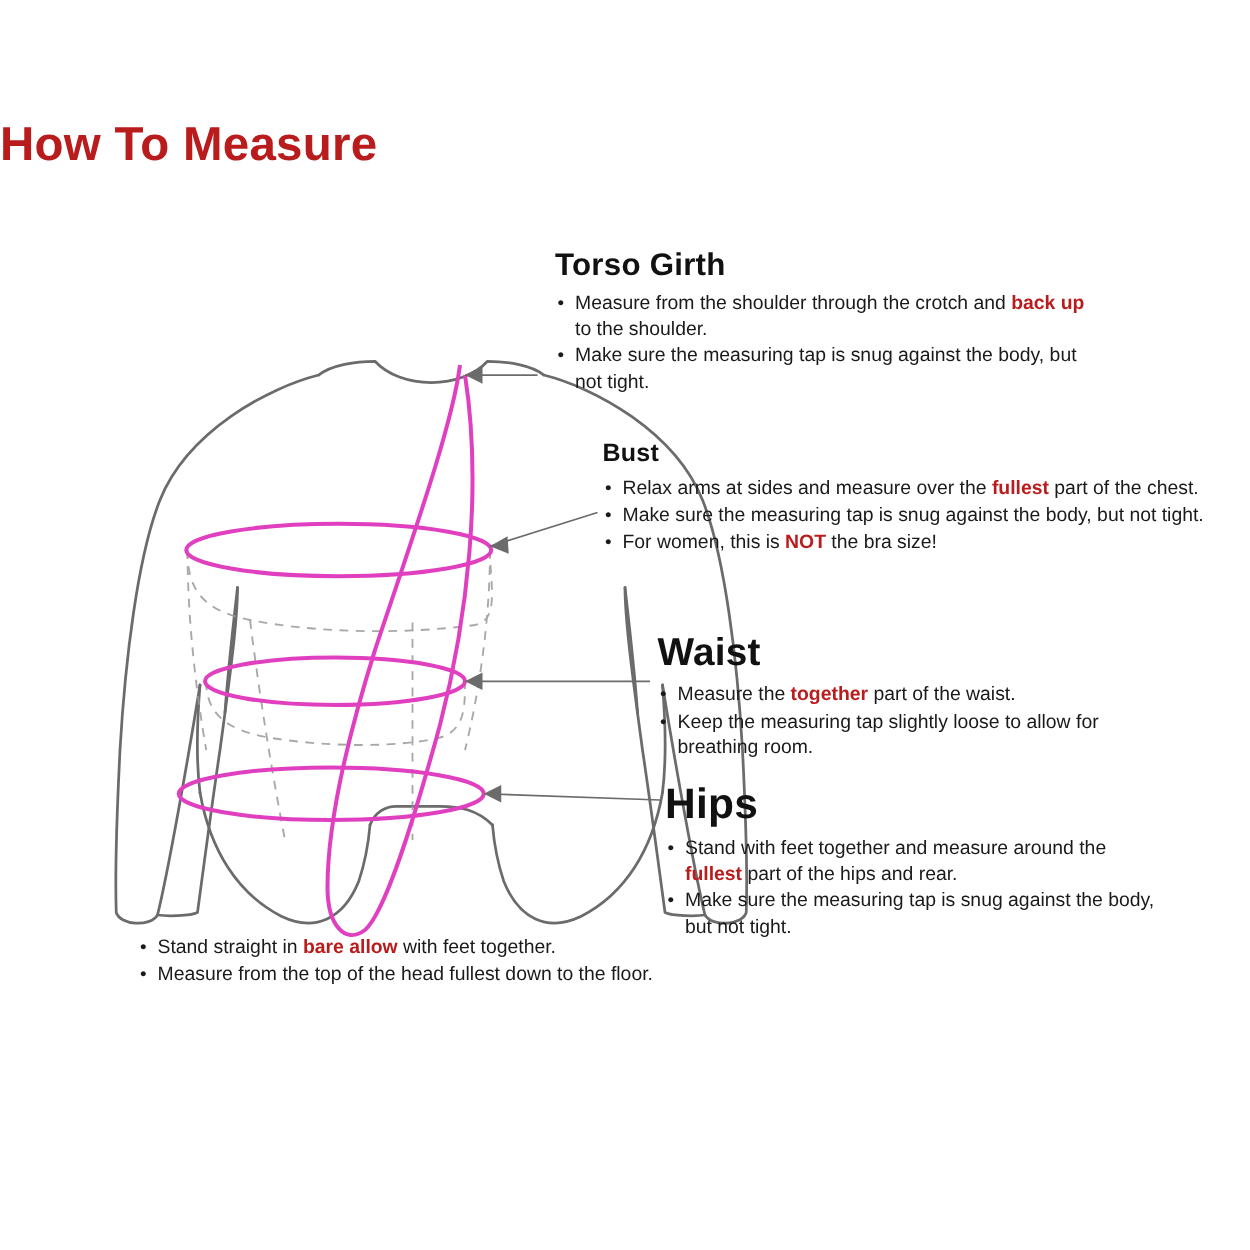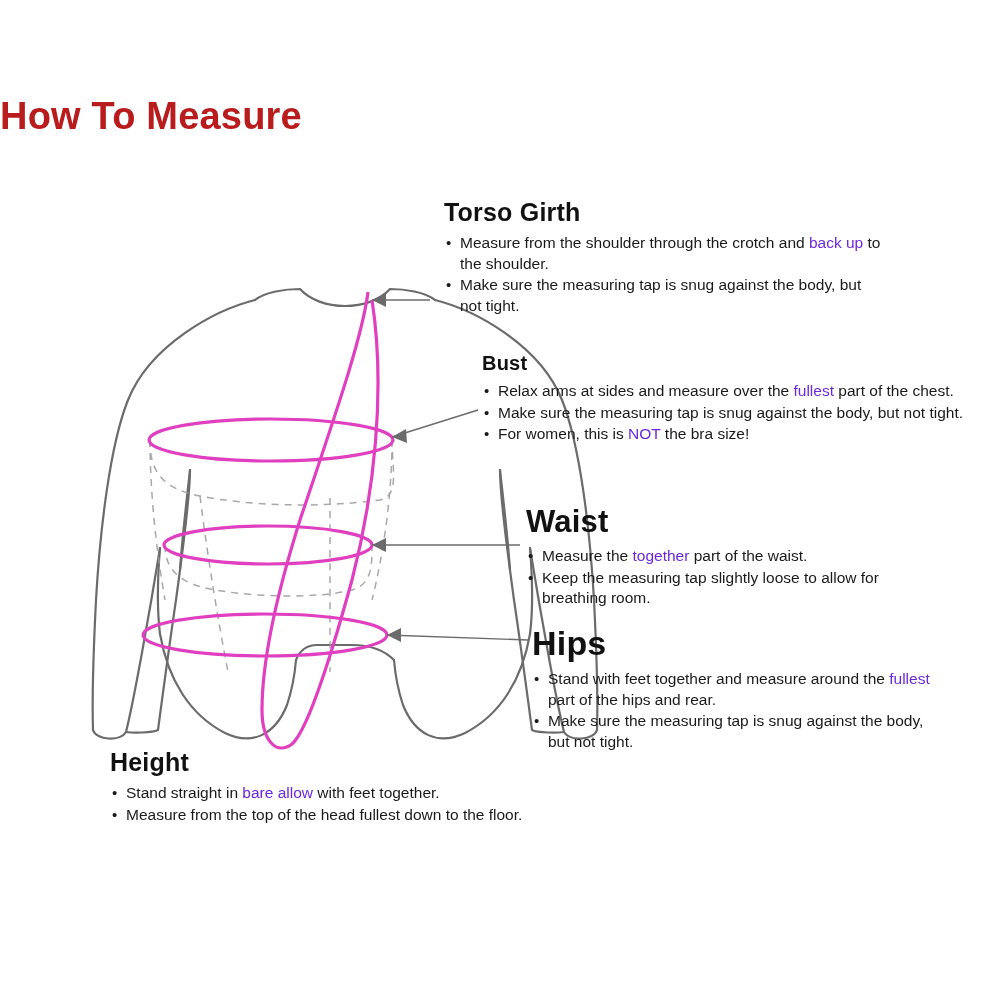--- a/index.html
+++ b/index.html
@@ -62,22 +62,22 @@
   }
   .section li::before {
     content: "•";
     position: absolute;
     left: 2px;
     top: 0;
     font-size: 15px;
     color: #1a1a1a;
   }
   .hl {
-    color: #6d28d9;
-    font-weight: normal;
+    color: #b91c1c;
+    font-weight: bold;
   }
 
   
   #sec-torso { left: 444px; top: 198px; width: 440px; }
   #sec-bust  { left: 482px; top: 352px; width: 500px; }
   #sec-waist { left: 526px; top: 504px; width: 420px; }
   #sec-hips  { left: 532px; top: 624px; width: 400px; }
   #sec-height{ left: 110px; top: 748px; width: 520px; }
 
   #sec-torso h2 { font-size: 25px; }
@@ -187,20 +187,19 @@
 
   <div class="section" id="sec-hips">
     <h2>Hips</h2>
     <ul>
         <li>Stand with feet together and measure around the <span class="hl">fullest</span> part of the hips and rear.</li>
         <li>Make sure the measuring tap is snug against the body, but not tight.</li>
       </ul>
   </div>
 
   <div class="section" id="sec-height">
-    <h2>Height</h2>
     <ul>
         <li>Stand straight in <span class="hl">bare allow</span> with feet together.</li>
         <li>Measure from the top of the head fullest down to the floor.</li>
       </ul>
   </div>
 
 </div>
 
 </body></html>

